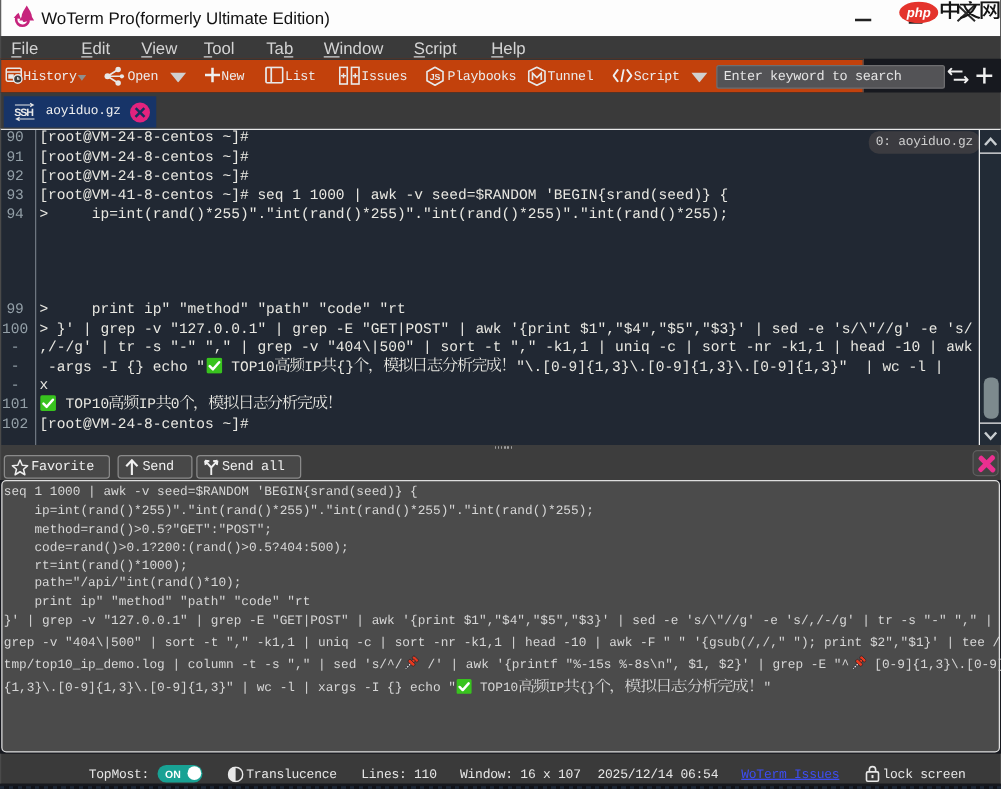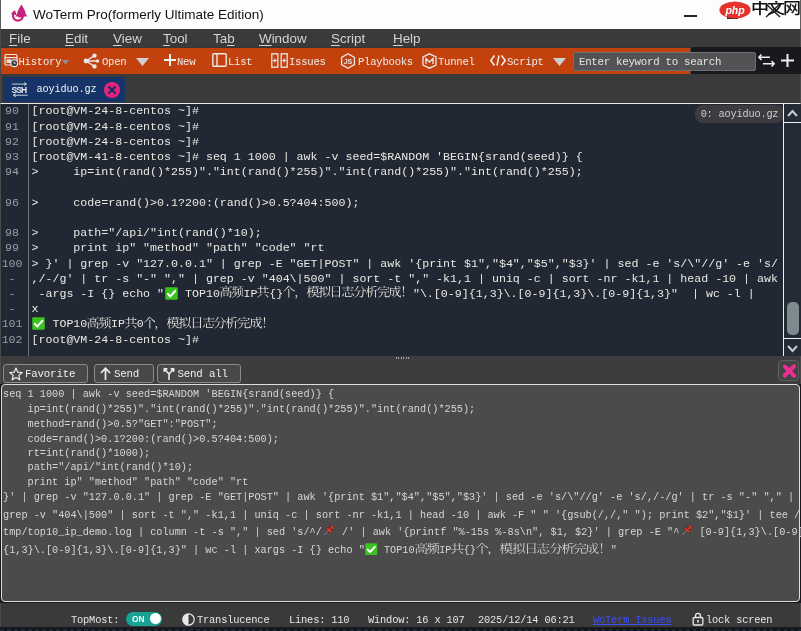--- a/index.html
+++ b/index.html
@@ -200,22 +200,20 @@
     </div>
   </div>
 
   <div id="term">
     <div id="gutsep"></div>
     <div class="trow" style="top:-0.60px"><span class="ln">90</span><span class="tc">[root@VM-24-8-centos ~]#</span></div>
 <div class="trow" style="top:14.61px"><span class="ln">91</span><span class="tc">[root@VM-24-8-centos ~]#</span></div>
 <div class="trow" style="top:29.82px"><span class="ln">92</span><span class="tc">[root@VM-24-8-centos ~]#</span></div>
 <div class="trow" style="top:45.03px"><span class="ln">93</span><span class="tc">[root@VM-41-8-centos ~]# seq 1 1000 | awk -v seed=$RANDOM 'BEGIN{srand(seed)} {</span></div>
 <div class="trow" style="top:60.24px"><span class="ln">94</span><span class="tc">&gt;     ip=int(rand()*255)"."int(rand()*255)"."int(rand()*255)"."int(rand()*255);</span></div>
-<div class="trow" style="top:90.66px"><span class="ln">96</span><span class="tc">&gt;     code=rand()&gt;0.1?200:(rand()&gt;0.5?404:500);</span></div>
-<div class="trow" style="top:121.08px"><span class="ln">98</span><span class="tc">&gt;     path="/api/"int(rand()*10);</span></div>
 <div class="trow" style="top:136.29px"><span class="ln">99</span><span class="tc">&gt;     print ip" "method" "path" "code" "rt</span></div>
 <div class="trow" style="top:151.50px"><span class="ln">100</span><span class="tc">&gt; }' | grep -v "127.0.0.1" | grep -E "GET|POST" | awk '{print $1","$4","$5","$3}' | sed -e 's/\"//g' -e 's/</span></div>
 <div class="trow" style="top:166.71px"><span class="ln">-</span><span class="tc">,/-/g' | tr -s "-" "," | grep -v "404\|500" | sort -t "," -k1,1 | uniq -c | sort -nr -k1,1 | head -10 | awk</span></div>
 <div class="trow" style="top:181.92px"><span class="ln">-</span><span class="tc"> -args -I {} echo "<span class="ok"><svg viewBox="0 0 16 16">
               <rect x="0.3" y="0.3" width="15.4" height="15.4" rx="1.6" fill="#38c31e"></rect>
               <path d="M3.4 8.4 L6.6 11.6 L12.7 4.7" stroke="#fff" stroke-width="2.5" fill="none" stroke-linecap="round" stroke-linejoin="round"></path>
             </svg></span> TOP10<svg class="cj" viewBox="60 -790 880 980" preserveAspectRatio="none">
             <use href="#g3" transform="scale(1,-1)"></use>
           </svg><svg class="cj" viewBox="60 -790 880 980" preserveAspectRatio="none">
             <use href="#g4" transform="scale(1,-1)"></use>
@@ -380,21 +378,21 @@
         <span class="on">ON</span>
         <span class="knob"></span>
       </div>
     <svg style="position:absolute;left:181px;top:10px" width="13" height="13" viewBox="0 0 13 13">
       <circle cx="6.5" cy="6.5" r="5.7" fill="none" stroke="#e8e8e8" stroke-width="1.2"></circle>
       <path d="M6.5 0.8 A5.7 5.7 0 0 0 6.5 12.2 Z" fill="#e8e8e8"></path>
     </svg>
     <span class="st" style="left:196px">Translucence</span>
     <span class="st" style="left:288px">Lines: 110</span>
     <span class="st" style="left:367px">Window: 16 x 107</span>
-    <span class="st" style="left:477px">2025/12/14 06:21</span>
+    <span class="st" style="left:477px">2025/12/14 06:54</span>
     <span class="st" id="wtissues" style="left:592px">WoTerm Issues</span>
     <svg style="position:absolute;left:691px;top:8.5px" width="12" height="14" viewBox="0 0 12 14">
       <rect x="1.2" y="5.5" width="9.6" height="7.5" rx="1" fill="none" stroke="#e8e8e8" stroke-width="1.3"></rect>
       <path d="M3.5 5.5 V3.8 A2.5 2.5 0 0 1 8.5 3.8 V5.5" fill="none" stroke="#e8e8e8" stroke-width="1.3"></path>
       <rect x="5.2" y="8" width="1.6" height="2.5" fill="#e8e8e8"></rect>
     </svg>
     <span class="st" style="left:705px">lock screen</span>
   </div>
 
   <div id="bstrip">

